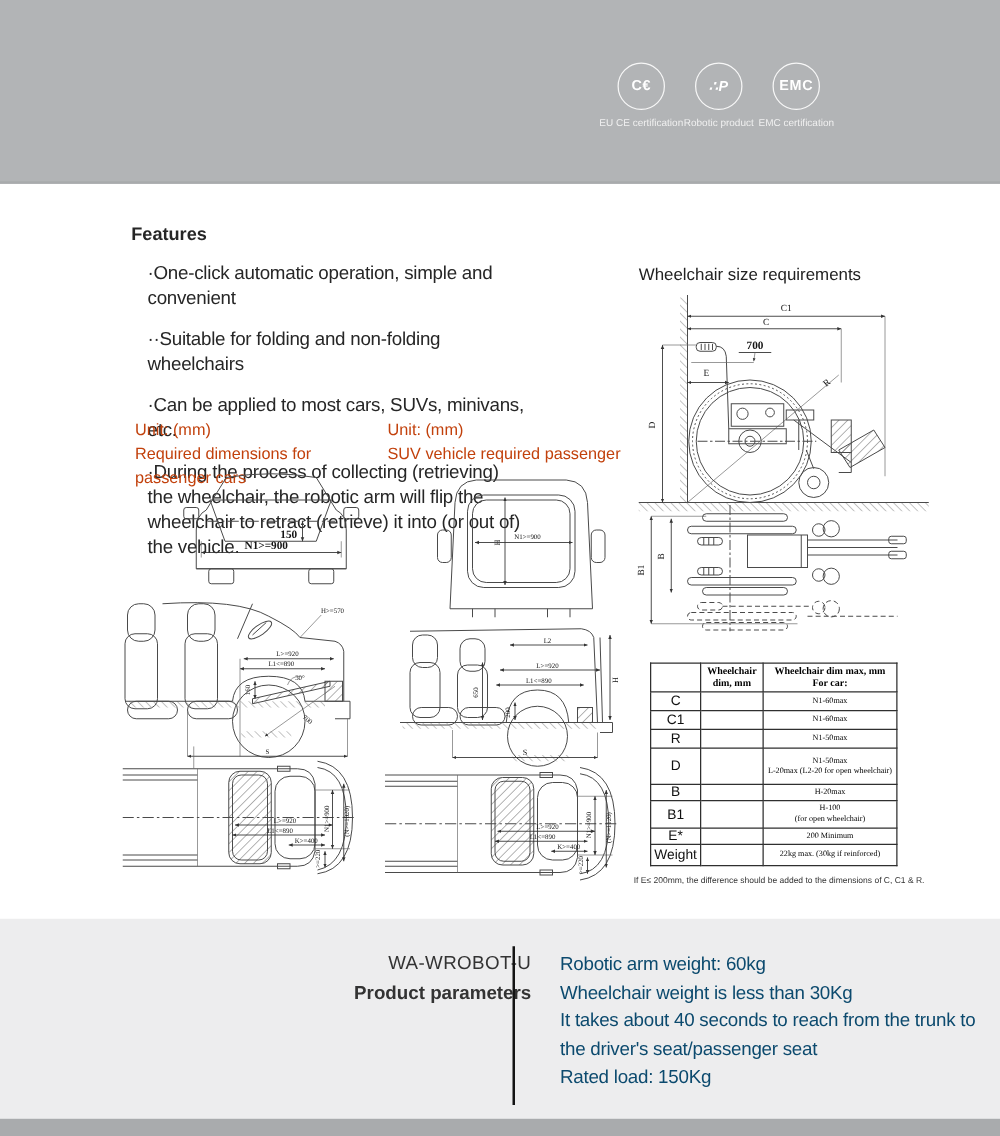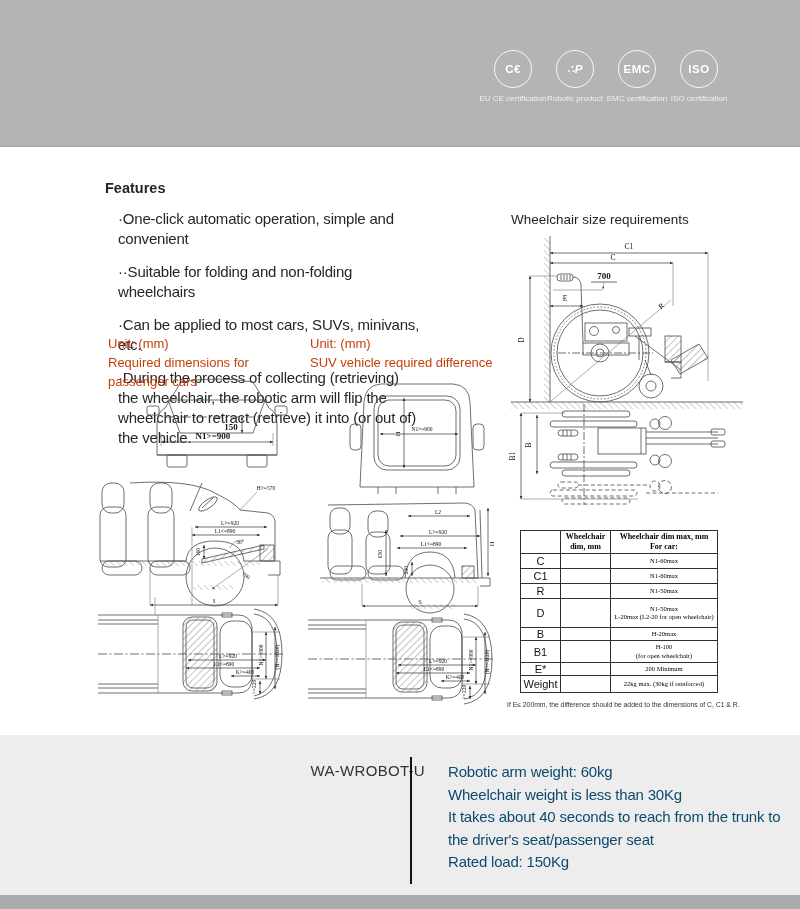--- a/index.html
+++ b/index.html
@@ -70,46 +70,40 @@
             <span style="font-style:italic">∴P</span>
           </div>
         <div class="cert-label">Robotic product</div>
       </div>
       <div class="cert">
         <div class="cert-circle">
             <span>EMC</span>
           </div>
         <div class="cert-label">EMC certification</div>
       </div>
-      <div class="cert">
-        <div class="cert-circle">
-            <span>ISO</span>
-          </div>
-        <div class="cert-label">ISO certification</div>
-      </div>
     </div>
   </div>
 
   <div class="features">
     <h3>Features</h3>
     <p>·One-click automatic operation, simple and convenient</p>
     <p>··Suitable for folding and non-folding wheelchairs</p>
     <p>·Can be applied to most cars, SUVs, minivans, etc.</p>
     <p>·During the process of collecting (retrieving) the wheelchair, the robotic arm will flip the wheelchair to retract (retrieve) it into (or out of) the vehicle.</p>
   </div>
 
   <div class="wc-title">Wheelchair size requirements</div>
 
   <div class="unit-block" id="unit-pc">
     <div>Unit: (mm)</div>
     <div>Required dimensions for passenger cars</div>
   </div>
   <div class="unit-block" id="unit-suv">
     <div>Unit: (mm)</div>
-    <div>SUV vehicle required difference</div>
+    <div>SUV vehicle required passenger</div>
   </div>
 
   <svg class="tech" style="left:503px;top:228px" width="250" height="190" viewBox="0 0 250 190">
     <rect x="41" y="10" width="6" height="164" style="fill:url(#hatch2);stroke:none"></rect>
     <line x1="47" y1="8" x2="47" y2="174"></line>
     <rect x="8" y="174" width="232" height="7" style="fill:url(#hatch2);stroke:none"></rect>
     <line x1="8" y1="174" x2="240" y2="174"></line>
     <line class="dl" x1="47" y1="25" x2="205" y2="25"></line>
     <text class="t7" x="126" y="21">C1</text>
     <line class="xl" x1="205" y1="25" x2="205" y2="153"></line>
@@ -421,20 +415,21 @@
       <td class="dim"></td>
       <td class="max">22kg max. (30kg if reinforced)</td>
     </tr>
   </tbody>
     </table>
   <div class="footnote">If E≤ 200mm, the difference should be added to the dimensions of C, C1 &amp; R.</div>
 
   <div class="bottom-band">
     <div class="model-block">
       <div class="model-name">WA-WROBOT-U</div>
+      <div class="model-label">Product parameters</div>
     </div>
     <div class="divider"></div>
     <div class="specs">
       <p>Robotic arm weight: 60kg</p>
       <p>Wheelchair weight is less than 30Kg</p>
       <p>It takes about 40 seconds to reach from the trunk to the driver's seat/passenger seat</p>
       <p>Rated load: 150Kg</p>
     </div>
   </div>
 

